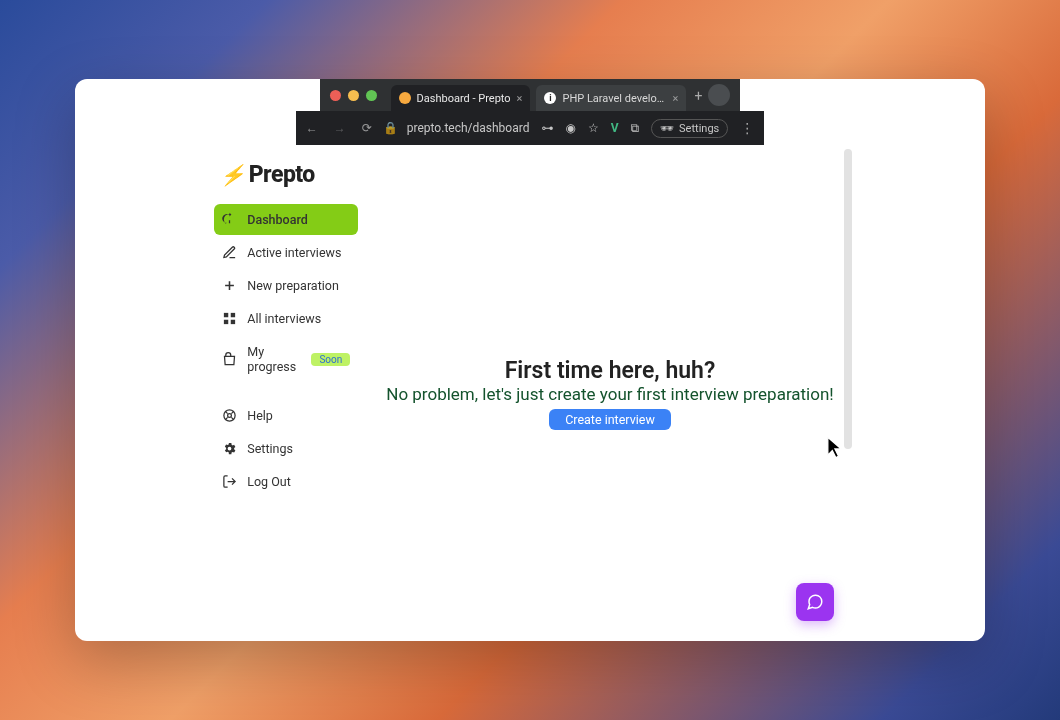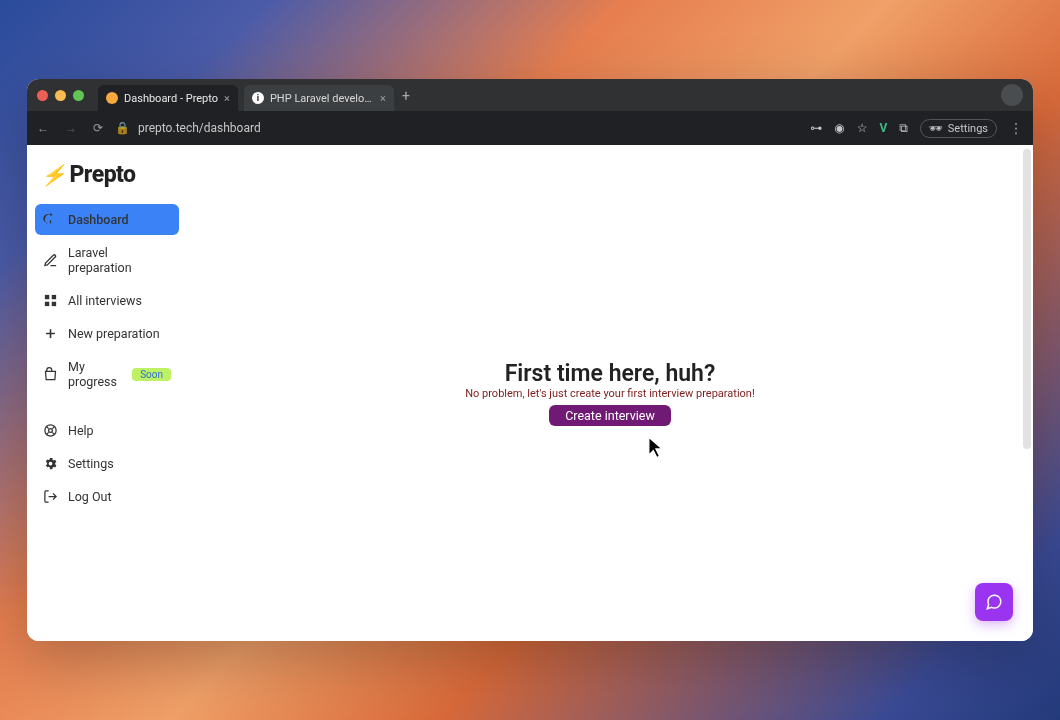--- a/index.html
+++ b/index.html
@@ -8,28 +8,29 @@
     width: 1060px;
     height: 720px;
     background: linear-gradient(135deg, #2a4b9b 0%, #4b5ba8 15%, #e67e4f 35%, #f0a068 50%, #d96a3a 65%, #3a4a95 90%, #233a7a 100%);
     display: flex;
     align-items: center;
     justify-content: center;
     overflow: hidden;
   }
 
   .window {
-    width: 1006px;
+    width: 910px;
     height: 562px;
     background: #fff;
     border-radius: 12px;
     overflow: hidden;
     box-shadow: 0 20px 60px rgba(0,0,0,.25);
     display: flex;
     flex-direction: column;
+    align-items: center;
   }
 
   
   .titlebar {
     height: 32px;
     background: #2f3133;
     display: flex;
     align-items: center;
     padding: 0 10px;
     gap: 6px;
@@ -97,40 +98,40 @@
   .brand-bolt { color:#f5a623; font-size:20px; font-style:italic; font-weight:900; }
 
   .nav { display:flex; flex-direction:column; gap:2px; margin-top:4px; }
   .nav-item {
     display:flex; align-items:center; gap:10px;
     padding: 8px 8px;
     font-size:12.5px; color:#333;
     border-radius:6px;
     cursor:pointer;
   }
-  .nav-item.active { background:#3b82f6; font-weight:500; }
+  .nav-item.active { background:#84cc16; font-weight:500; }
   .nav-icon { width:15px; height:15px; display:flex; align-items:center; justify-content:center; flex:none; }
   .nav-icon svg { width:15px; height:15px; }
   .nav-badge {
     margin-left:auto; background:#bef264; color:#2f6fd0;
     font-size:10px; padding:1px 8px; border-radius:4px;
   }
   .nav-sep { height:14px; }
 
   .content {
     flex:1;
     display:flex; flex-direction:column;
     align-items:center; justify-content:center;
     padding: 0 20px;
     position:relative;
   }
   .headline { font-size:23px; font-weight:600; color:#222; }
-  .sub { font-size:11px; color:#7f1d1d; margin-bottom:5px; }
+  .sub { font-size:17px; color:#14532d; margin-bottom:5px; }
   .create-btn {
-    background:#701a75;
+    background:#3b82f6;
     color:#fff; font-size:12.5px;
     padding:3px 16px;
     border:none; border-radius:6px; cursor:pointer;
   }
 
   .cursor {
     position:absolute; left:460px; top:290px;
     width:18px; height:26px; pointer-events:none;
   }
 
@@ -215,43 +216,43 @@
               </svg>
           </span>
           <span>Dashboard</span>
         </div>
         <div class="nav-item">
           <span class="nav-icon">
             <svg viewBox="0 0 24 24" fill="none" stroke="#333" stroke-width="2">
                 <path d="M12 20h9M16.5 3.5a2 2 0 013 3L7 19l-4 1 1-4z"></path>
               </svg>
           </span>
-          <span>Laravel preparation</span>
+          <span>Active interviews</span>
+        </div>
+        <div class="nav-item">
+          <span class="nav-icon">
+            <svg viewBox="0 0 24 24" fill="none" stroke="#333" stroke-width="2.5">
+                <path d="M12 5v14M5 12h14"></path>
+              </svg>
+          </span>
+          <span>New preparation</span>
         </div>
         <div class="nav-item">
           <span class="nav-icon">
             <svg viewBox="0 0 24 24" fill="#333">
                 <rect x="3" y="3" width="7" height="7"></rect>
                 <rect x="14" y="3" width="7" height="7"></rect>
                 <rect x="3" y="14" width="7" height="7"></rect>
                 <rect x="14" y="14" width="7" height="7"></rect>
               </svg>
           </span>
           <span>All interviews</span>
         </div>
         <div class="nav-item">
           <span class="nav-icon">
-            <svg viewBox="0 0 24 24" fill="none" stroke="#333" stroke-width="2.5">
-                <path d="M12 5v14M5 12h14"></path>
-              </svg>
-          </span>
-          <span>New preparation</span>
-        </div>
-        <div class="nav-item">
-          <span class="nav-icon">
             <svg viewBox="0 0 24 24" fill="none" stroke="#333" stroke-width="2">
                 <path d="M6 7V5a4 4 0 018 0v2M4 7h16l-1 13H5z"></path>
               </svg>
           </span>
           <span>My progress</span>
           <span class="nav-badge">Soon</span>
         </div>
 
         <div class="nav-sep"></div>
 

